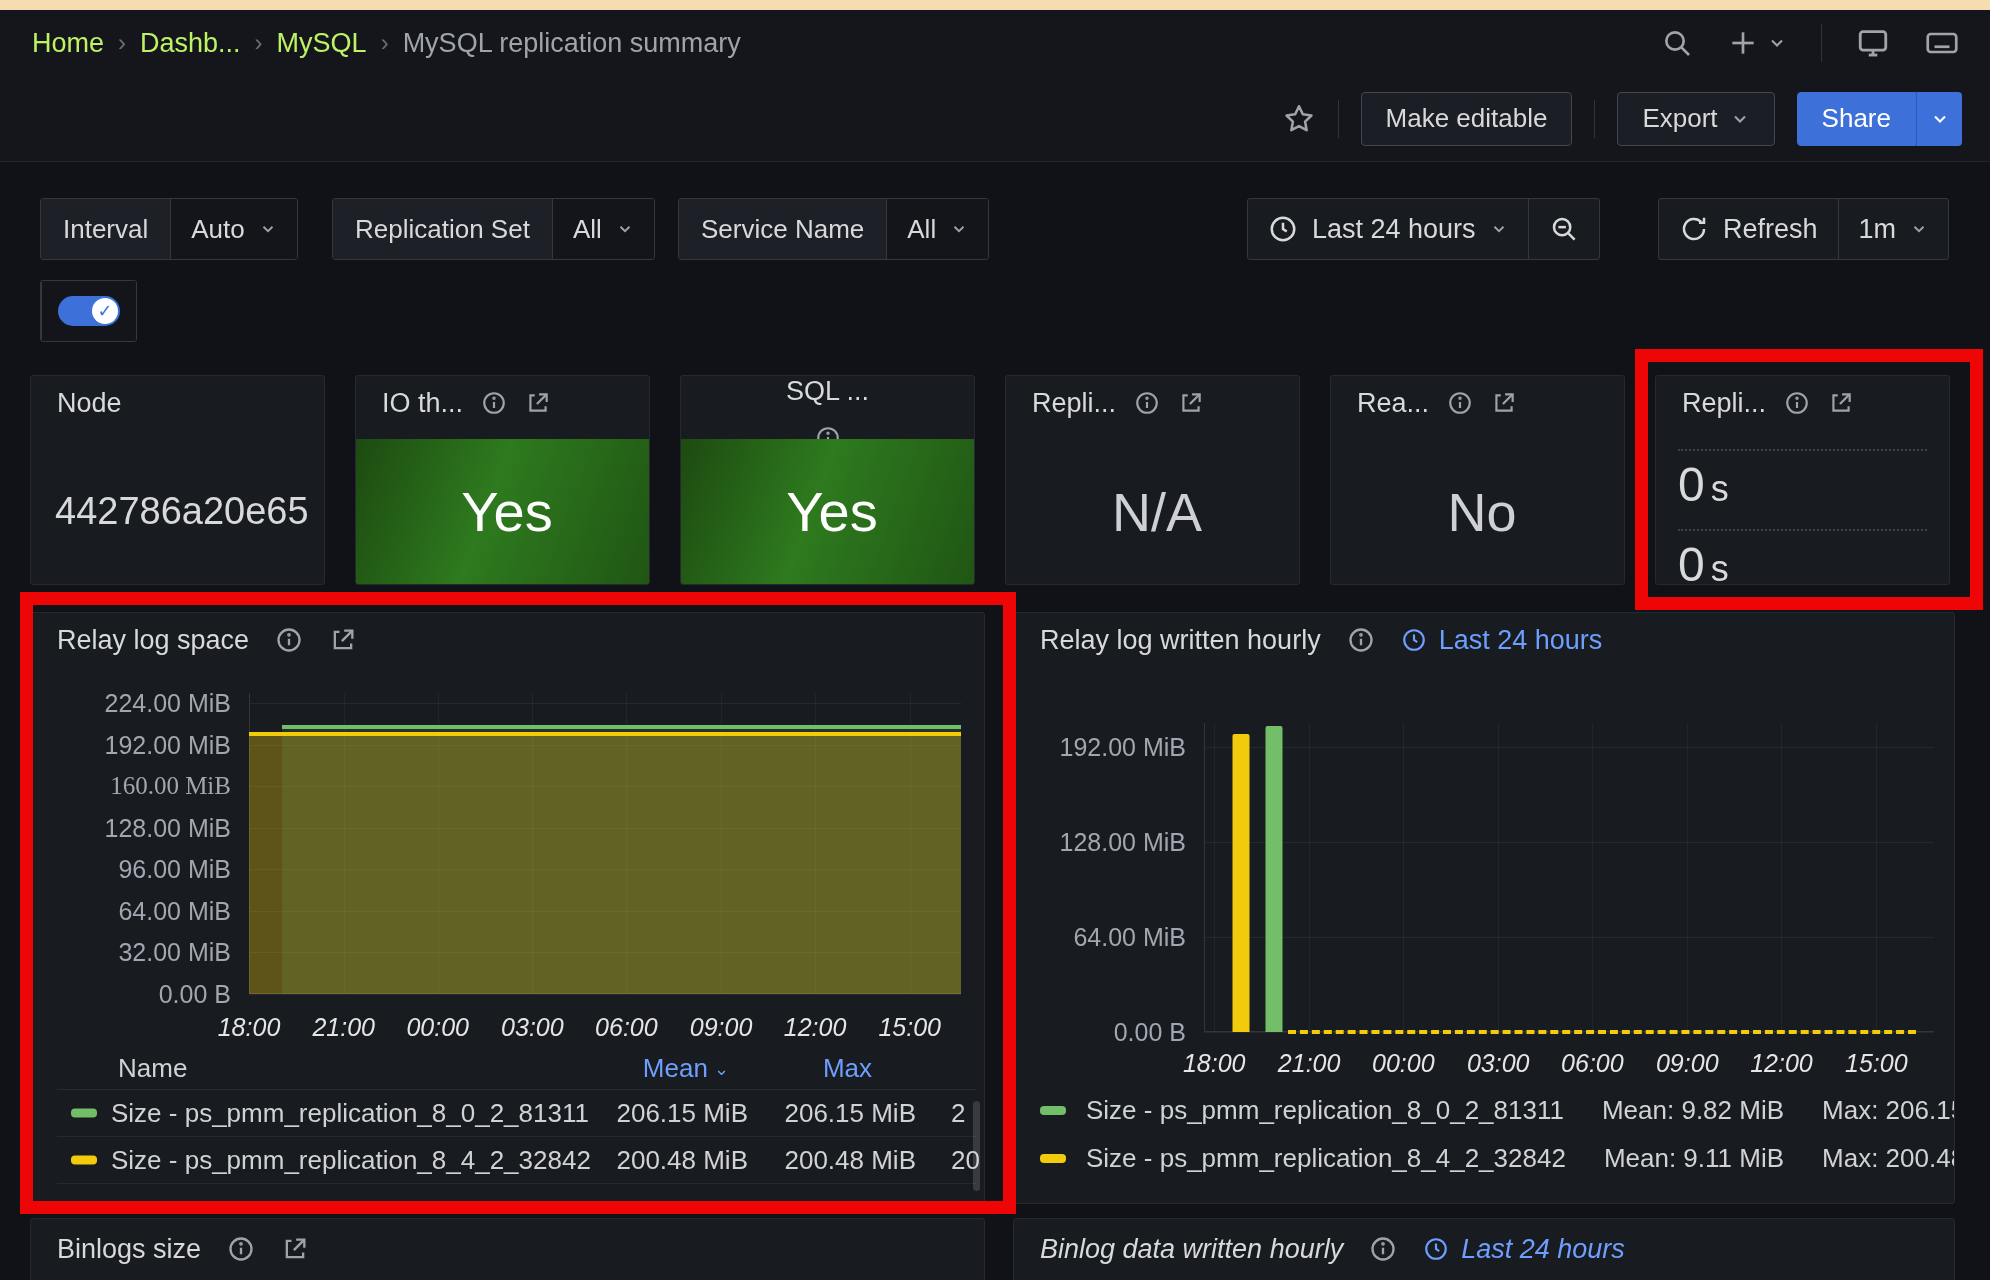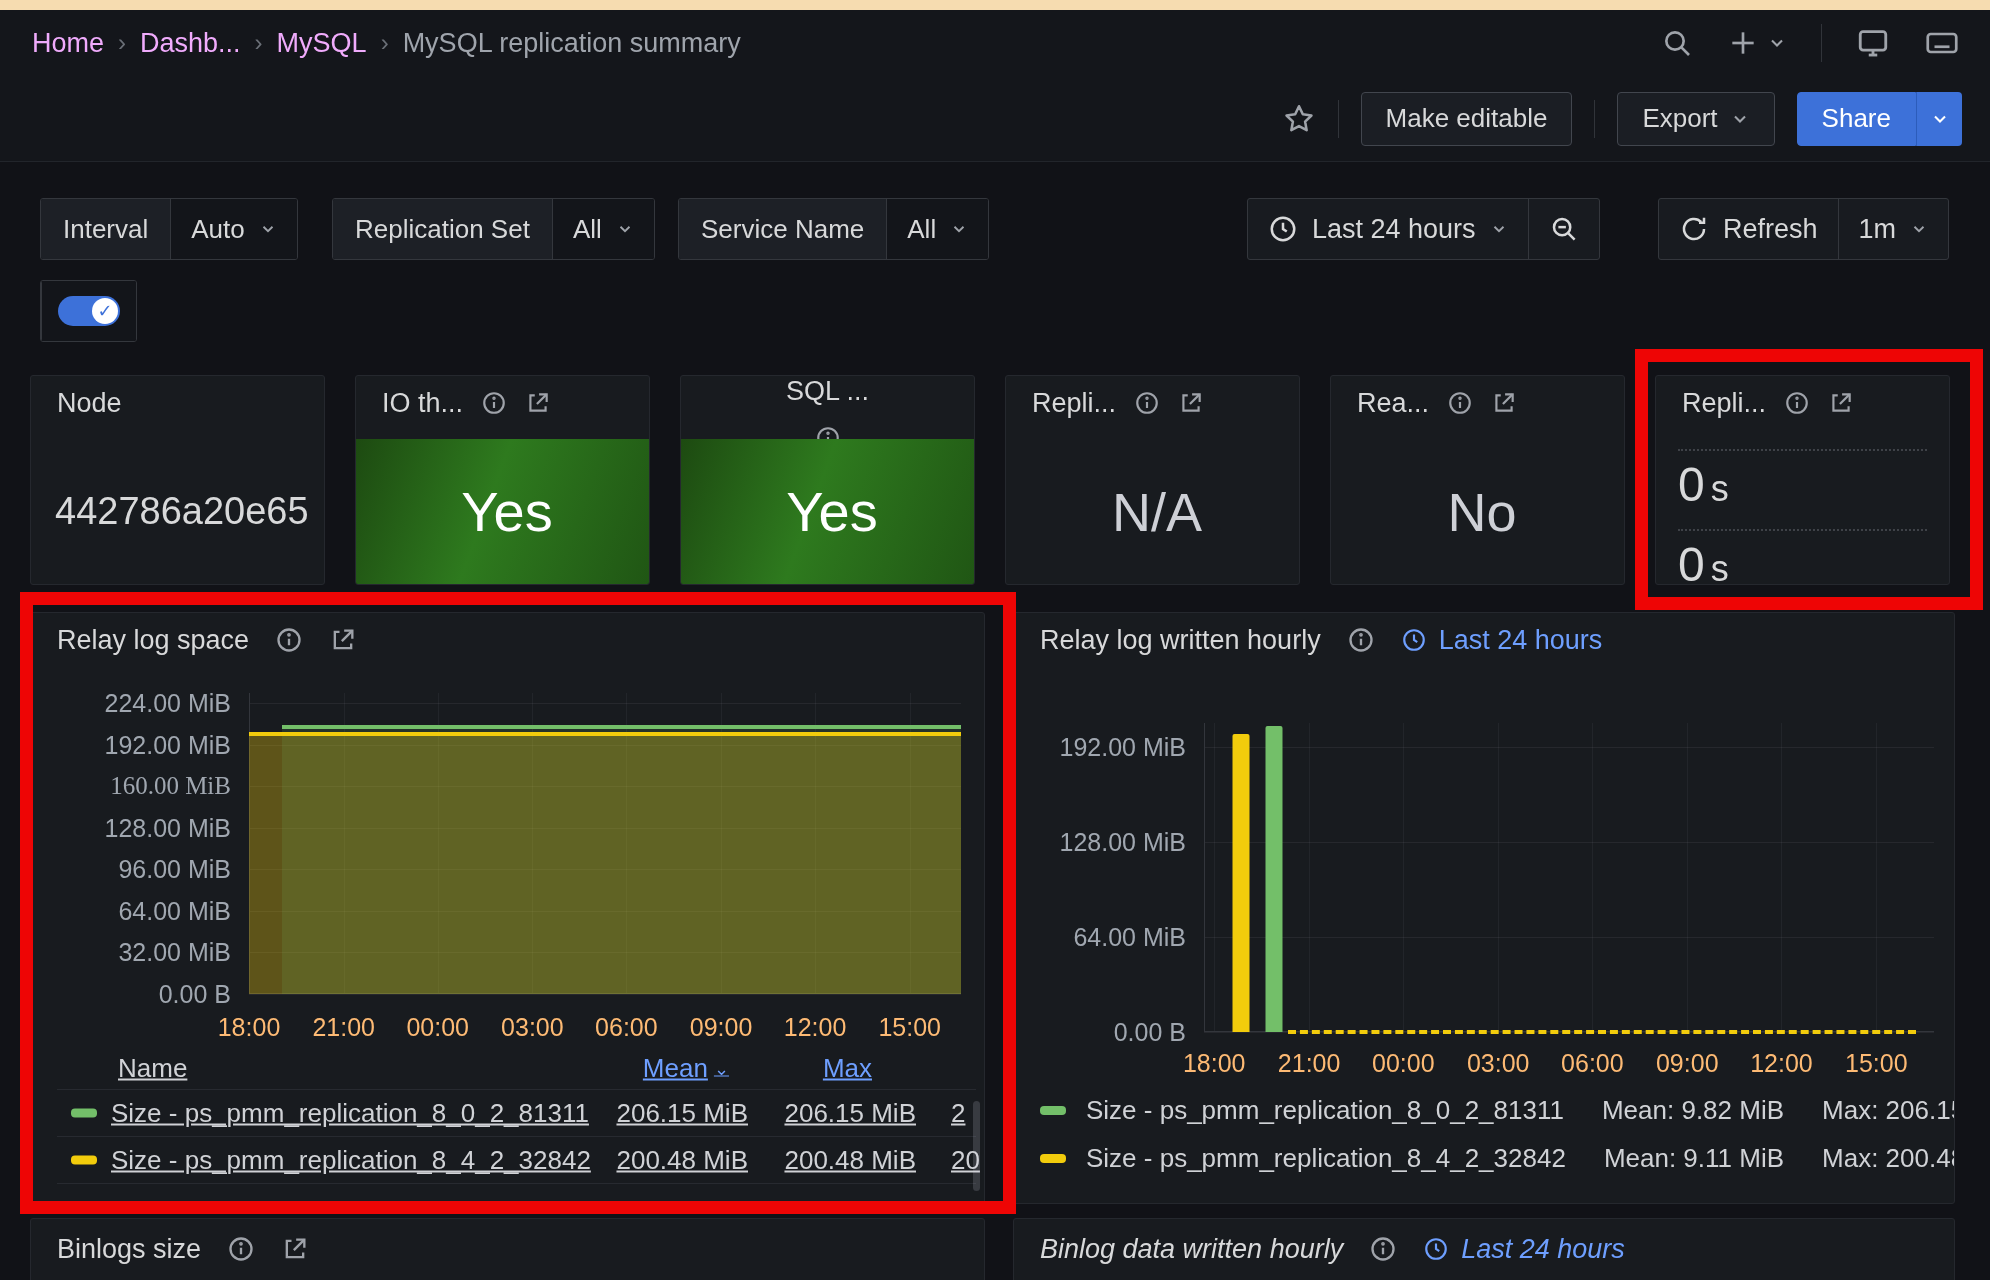--- a/index.html
+++ b/index.html
@@ -11,21 +11,21 @@
   }
   .abs { position: absolute; }
 
   
   #top-strip { left:0; top:0; width:1990px; height:10px; background:#f6dcb0; }
   #left-edge { left:12px; top:10px; width:5px; height:150px; background:#24262c; }
 
   
   #navbar { left:0; top:10px; width:1990px; height:66px; display:flex; align-items:center; background:#14161b; }
   .crumbs { display:flex; align-items:center; gap:14px; margin-left:32px; font-size:27px; }
-  .crumb { color:#f0abfc; font-weight:500; cursor:pointer; }
+  .crumb { color:#bef264; font-weight:500; cursor:pointer; }
   .crumb.current { color:#9fa4ac; font-weight:400; }
   .crumb-sep { color:#6a6f77; font-size:24px; }
   .nav-icons { margin-left:auto; margin-right:30px; display:flex; align-items:center; gap:34px; color:#9fa3aa; }
   .icon-btn { display:flex; align-items:center; justify-content:center; cursor:pointer; color:#9fa3aa; }
   .icon-btn svg { display:block; }
   .v-div { width:1px; height:38px; background:#31343a; }
 
   
   #toolbar { left:0; top:76px; width:1990px; height:86px; display:flex; align-items:center; border-bottom:1px solid #22252b; background:#14161b; }
   .toolbar-right { margin-left:auto; margin-right:28px; display:flex; align-items:center; gap:22px; }
@@ -65,32 +65,32 @@
   .dual-value { margin-top:6px; font-size:48px; font-weight:500; color:#d8d9da; }
   .dual-unit { font-size:36px; margin-left:6px; }
 
   
   .plot { position:absolute; }
   .grid-h { position:absolute; left:0; right:0; height:1px; background:rgba(204,204,220,0.08); }
   .grid-v { position:absolute; top:0; bottom:0; width:1px; background:rgba(204,204,220,0.06); }
   .axis-left { position:absolute; left:0; top:0; bottom:0; width:1px; background:#33363c; }
   .axis-bottom { position:absolute; left:0; right:0; bottom:0; height:1px; background:#33363c; }
   .ylabel { position:absolute; right:0; transform:translateY(-50%); font-size:25px; color:#a0a7b0; white-space:nowrap; }
-  .xlabel { position:absolute; transform:translateX(-50%); font-size:25px; color:#fdba74; white-space:nowrap; }
+  .xlabel { position:absolute; transform:translateX(-50%); font-size:25px; color:#e5e5e5; white-space:nowrap;font-style:italic; }
   .series-fill { position:absolute; bottom:0; }
   .series-line { position:absolute; height:4px; }
   .bar { position:absolute; bottom:0; width:17px; border-radius:2px 2px 0 0; transform:translateX(-50%); }
   .zero-dash { position:absolute; height:0; border-top:4px dashed #f2cc0c; }
 
   
   .ltable { position:absolute; left:0; right:0; font-size:26px; }
   .lt-headrow { position:relative; height:42px; color:#6e9fff; font-weight:500; }
   .lt-sep { position:absolute; left:26px; right:8px; height:1px; background:rgba(204,204,220,0.09); }
   .lt-row { position:relative; height:47px; cursor:pointer; }
-  .lt-cell { position:absolute; top:50%; transform:translateY(-50%); white-space:nowrap;text-decoration:underline; }
+  .lt-cell { position:absolute; top:50%; transform:translateY(-50%); white-space:nowrap; }
   .swatch { position:absolute; top:50%; transform:translateY(-50%); width:26px; height:9px; border-radius:4px; }
   .lt-name { left:80px; color:#d0d2d6; }
   .lt-mean-h { right:255px; display:flex; align-items:center; gap:6px; }
   .lt-max-h { right:112px; }
   .lt-mean { right:236px; color:#d0d2d6; }
   .lt-max { right:68px; color:#d0d2d6; }
   .lt-partial { left:920px; color:#d0d2d6; }
   .lt-scrollbar { position:absolute; right:4px; width:7px; border-radius:4px; background:rgba(204,204,220,0.18); }
 
   

